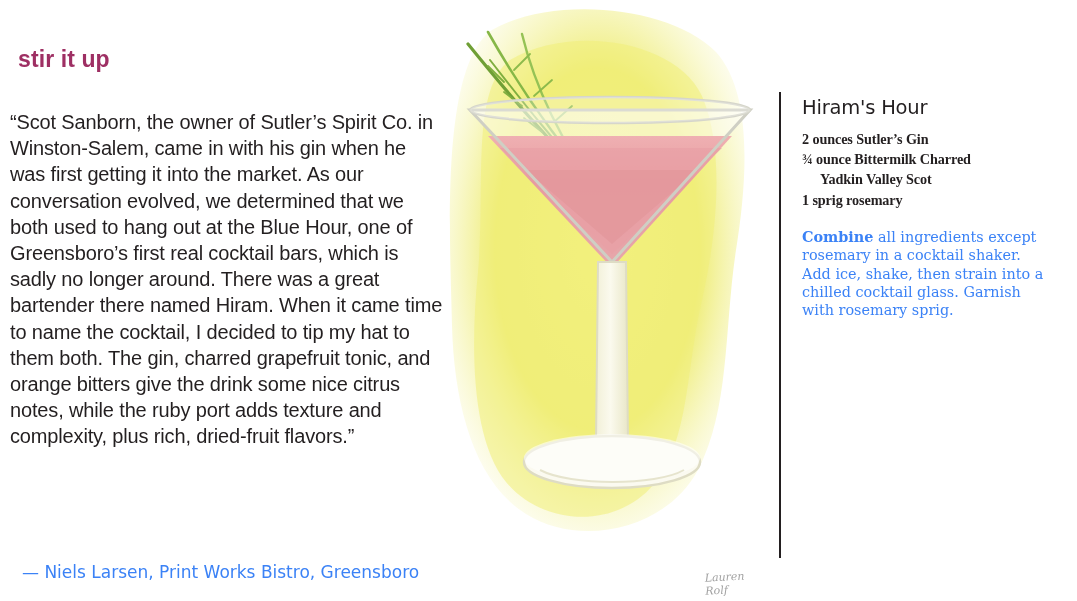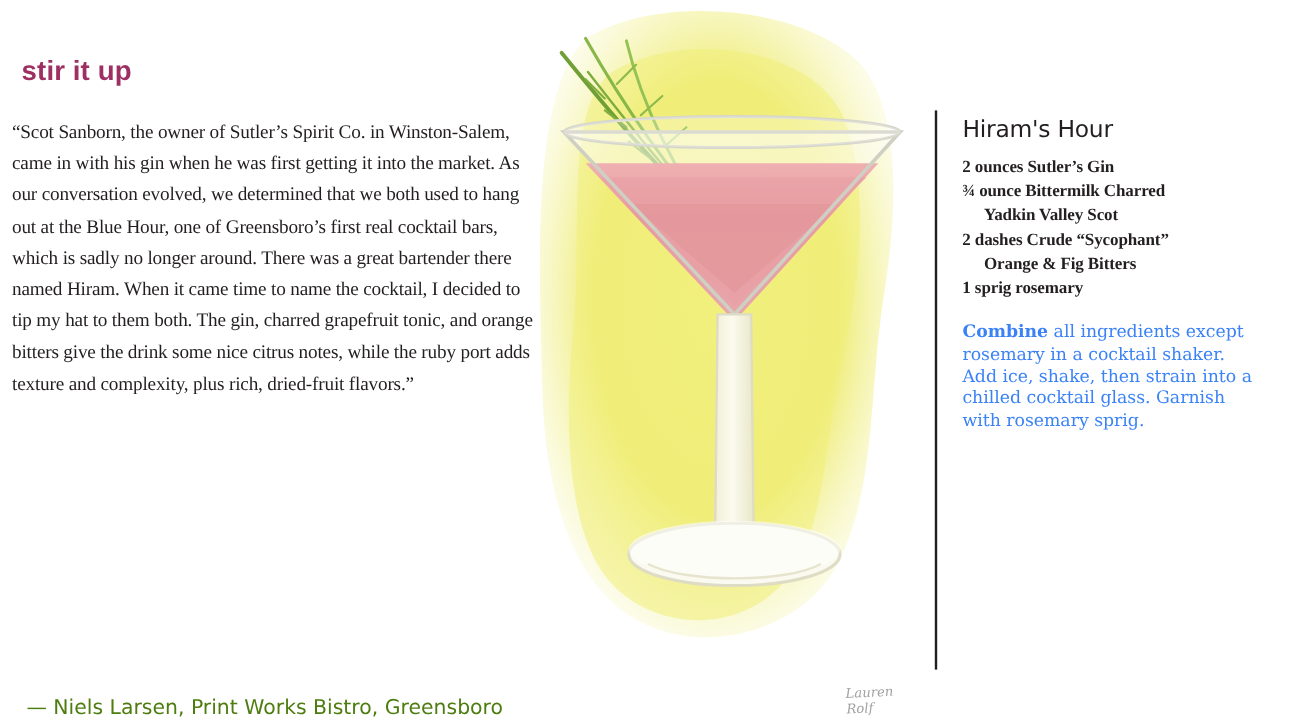--- a/index.html
+++ b/index.html
@@ -31,37 +31,36 @@
     top: 46px;
     font-size: 23px;
     font-weight: bold;
     color: #9e2f63;
     letter-spacing: 0.1px;
   }
 
   #pull-quote {
     position: absolute;
     left: 2px;
-    top: 98px;
+    top: 109px;
     width: 436px;
-    font-size: 16px;
+    font-size: 20px;
     line-height: 26.2px;
     color: #231f20;
-    font-family: Liberation Serif, serif;
+    font-family: Liberation Sans, sans-serif;
     letter-spacing: -0.15px;
   }
 
   #quote-attribution {
     position: absolute;
     left: 14px;
     top: 562px;
     font-size: 17px;
-    color: #4d7c0f;
+    color: #3b82f6;
     font-family: "DejaVu Sans", sans-serif;
-    margin-top: 18px;
   }
 
   
   #illustration {
     position: absolute;
     left: 430px;
     top: 0;
     width: 340px;
     height: 601px;
   }
@@ -205,24 +204,20 @@
     <div class="ingredient">
       <span>2 ounces Sutler’s Gin</span>
     </div>
     <div class="ingredient">
       <span>¾ ounce Bittermilk Charred</span>
     </div>
     <div class="ingredient">
       <span class="cont">Yadkin Valley Scot</span>
     </div>
     <div class="ingredient">
-      <span>2 dashes Crude “Sycophant”</span>
-      <span class="cont">Orange &amp; Fig Bitters</span>
-    </div>
-    <div class="ingredient">
       <span>1 sprig rosemary</span>
     </div>
   </div>
 
   <div id="method">
     <span class="lead">Combine</span><span> all ingredients except rosemary in a cocktail shaker. Add ice, shake, then strain into a chilled cocktail glass. Garnish with rosemary sprig.</span>
   </div>
 </div>
 
 </body></html>

